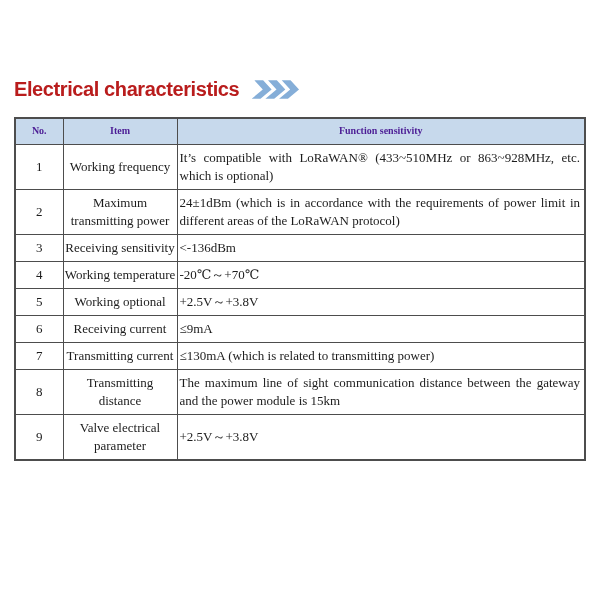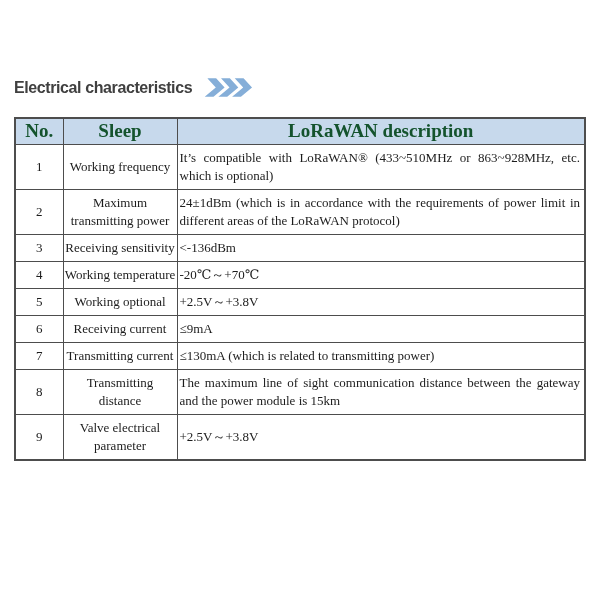--- a/index.html
+++ b/index.html
@@ -17,23 +17,23 @@
     position: absolute;
     left: 14px; top: 78px;
     display: flex;
     align-items: center;
     gap: 14px;
   }
   .page-title {
     margin: 0;
     font-family: "Liberation Sans", "DejaVu Sans", sans-serif;
     font-weight: bold;
-    font-size: 16px;
+    font-size: 20px;
     letter-spacing: -0.4px;
-    color: #404040;
+    color: #b91c1c;
     white-space: nowrap;
   }
   .chevrons-svg {
     display: block;
     transform: skewX(-8deg);
   }
 
   table.spec-table {
     position: absolute;
     left: 14px; top: 117px;
@@ -45,23 +45,23 @@
   .spec-table th, .spec-table td {
     border: 1px solid #4d4d4d;
     vertical-align: middle;
     font-size: 13px;
     line-height: 18px;
   }
   .spec-table th {
     background: #c7d9ec;
     height: 26px;
     font-weight: bold;
-    font-size: 19px;
+    font-size: 10px;
     text-align: center;
-    color: #14532d;
+    color: #4c1d95;
     padding: 2px 2px;
   }
   .spec-table td { height: 27px; }
   td.col-no {
     text-align: center;
     padding: 4px 2px;
   }
   td.col-item {
     text-align: center;
     padding: 4px 1px;
@@ -88,22 +88,22 @@
 
   <table class="spec-table">
     <colgroup>
       <col style="width:48px">
       <col style="width:114px">
       <col style="width:408px">
     </colgroup>
     <thead>
       <tr>
         <th>No.</th>
-        <th>Sleep</th>
-        <th>LoRaWAN description</th>
+        <th>Item</th>
+        <th>Function sensitivity</th>
       </tr>
     </thead>
     <tbody id="table-body">
         <tr>
           <td class="col-no">1</td>
           <td class="col-item">Working frequency</td>
           <td class="col-desc">It’s compatible with LoRaWAN® (433~510MHz or 863~928MHz, etc.  which is optional)</td>
         </tr>
         <tr>
           <td class="col-no">2</td>

